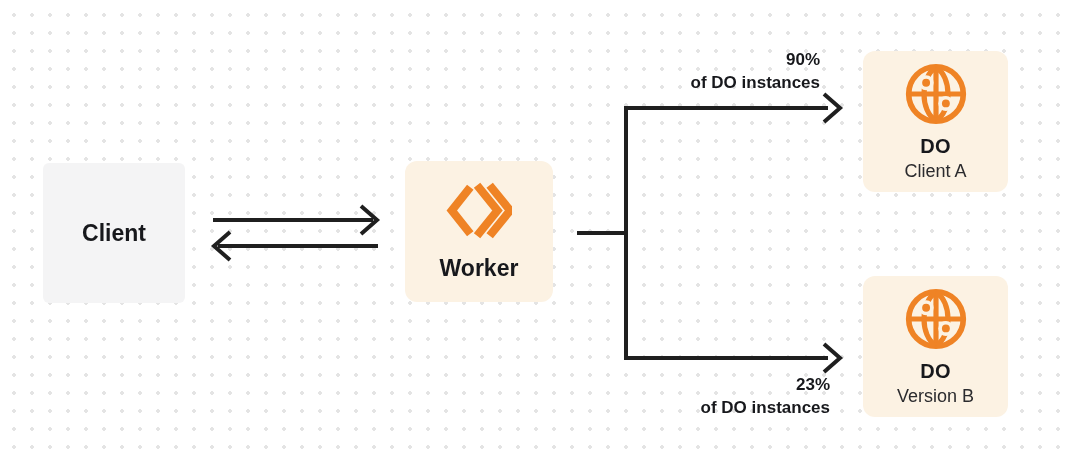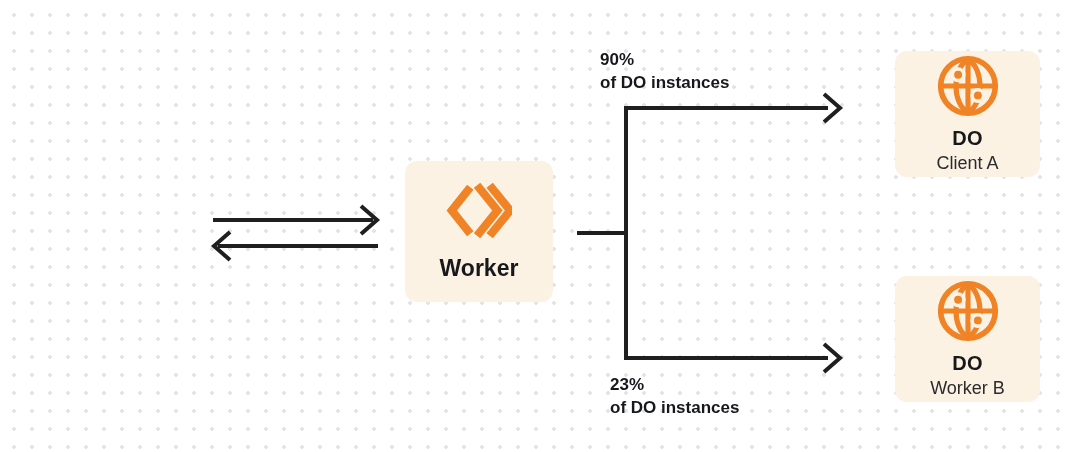--- a/index.html
+++ b/index.html
@@ -45,24 +45,23 @@
     border-radius: 6px;
     font-size: 23px; font-weight: 700; color: var(--text-dark, #17181c);
   }
   .node-worker {
     left: 405px; top: 161px; width: 148px; height: 141px;
     background: var(--box-cream, #fcf2e3);
     border-radius: 12px;
   }
   .node-worker .node-title { margin-top: 16px; }
   .node-do {
-    width: 145px; height: 126px; left: 863px;
+    width: 145px; height: 141px; left: 863px;
     background: var(--box-cream, #fcf2e3);
     border-radius: 12px;
-    margin-left: 32px;
   }
   .node-do-a { top: 51px; }
   .node-do-b { top: 276px; }
   .node-title {
     font-size: 23px; font-weight: 700; color: var(--text-dark, #17181c);
   }
   .do-title {
     margin-top: 9px;
     font-size: 20px; font-weight: 700; color: var(--text-dark, #17181c);
     letter-spacing: 0.3px;
@@ -70,21 +69,21 @@
   .do-subtitle {
     margin-top: 3px;
     font-size: 18px; font-weight: 400; color: var(--text-sub, #2b2b2e);
   }
   .icon-stroke { stroke: var(--accent-orange, #ef8325); fill: none; }
   .icon-fill { fill: var(--accent-orange, #ef8325); }
   .icon-halo { fill: var(--box-cream, #fcf2e3); }
   .edge-label {
     position: absolute;
     width: 220px;
-    text-align: left;
+    text-align: right;
     font-size: 17px;
     font-weight: 700;
     line-height: 23px;
     color: var(--text-dark, #17181c);
   }
   .edge-label-top { left: 600px; top: 48px; }
   .edge-label-bottom { left: 610px; top: 373px; }
 </style>
 </head>
 <body>
@@ -98,20 +97,23 @@
 
     <path d="M378,246 H218"></path>
     <path d="M230,232 L214,246 L230,260"></path>
 
     <path d="M577,233 H628"></path>
     <path d="M828,108 H626 V358 H828"></path>
     <path d="M824,94 L840,108 L824,122"></path>
     <path d="M824,344 L840,358 L824,372"></path>
   </svg>
 
+  <div class="node node-client">
+    <span>Client</span>
+  </div>
 
   <div class="node node-worker">
     <svg width="66" height="57" viewBox="0 0 68 58" aria-hidden="true">
       <path class="icon-stroke" stroke-width="8.5" d="M25,5 L6,29 L25,53"></path>
       <path class="icon-stroke" stroke-width="8.5" d="M32,3 L53,29 L32,55"></path>
       <path class="icon-stroke" stroke-width="8.5" d="M45,3 L66,29 L45,55"></path>
     </svg>
     <div class="node-title">Worker</div>
   </div>
 
@@ -147,16 +149,16 @@
       <path class="icon-stroke" stroke-width="5.5" d="M5.5,34 H62.5"></path>
       <path class="icon-stroke" stroke-width="5.5" d="M34,5.5 V62.5"></path>
       <path class="icon-stroke" stroke-width="5.5" d="M34,6 C17,15 17,53 34,62"></path>
       <path class="icon-stroke" stroke-width="5.5" d="M34,6 C51,15 51,53 34,62"></path>
       <circle class="icon-halo" cx="23.5" cy="22" r="8"></circle>
       <circle class="icon-fill" cx="23.5" cy="22" r="4.2"></circle>
       <circle class="icon-halo" cx="44.5" cy="44" r="8"></circle>
       <circle class="icon-fill" cx="44.5" cy="44" r="4.2"></circle>
     </svg>
     <div class="do-title">DO</div>
-    <div class="do-subtitle">Worker B</div>
+    <div class="do-subtitle">Version B</div>
   </div>
 
 </div>
 
 </body></html>

